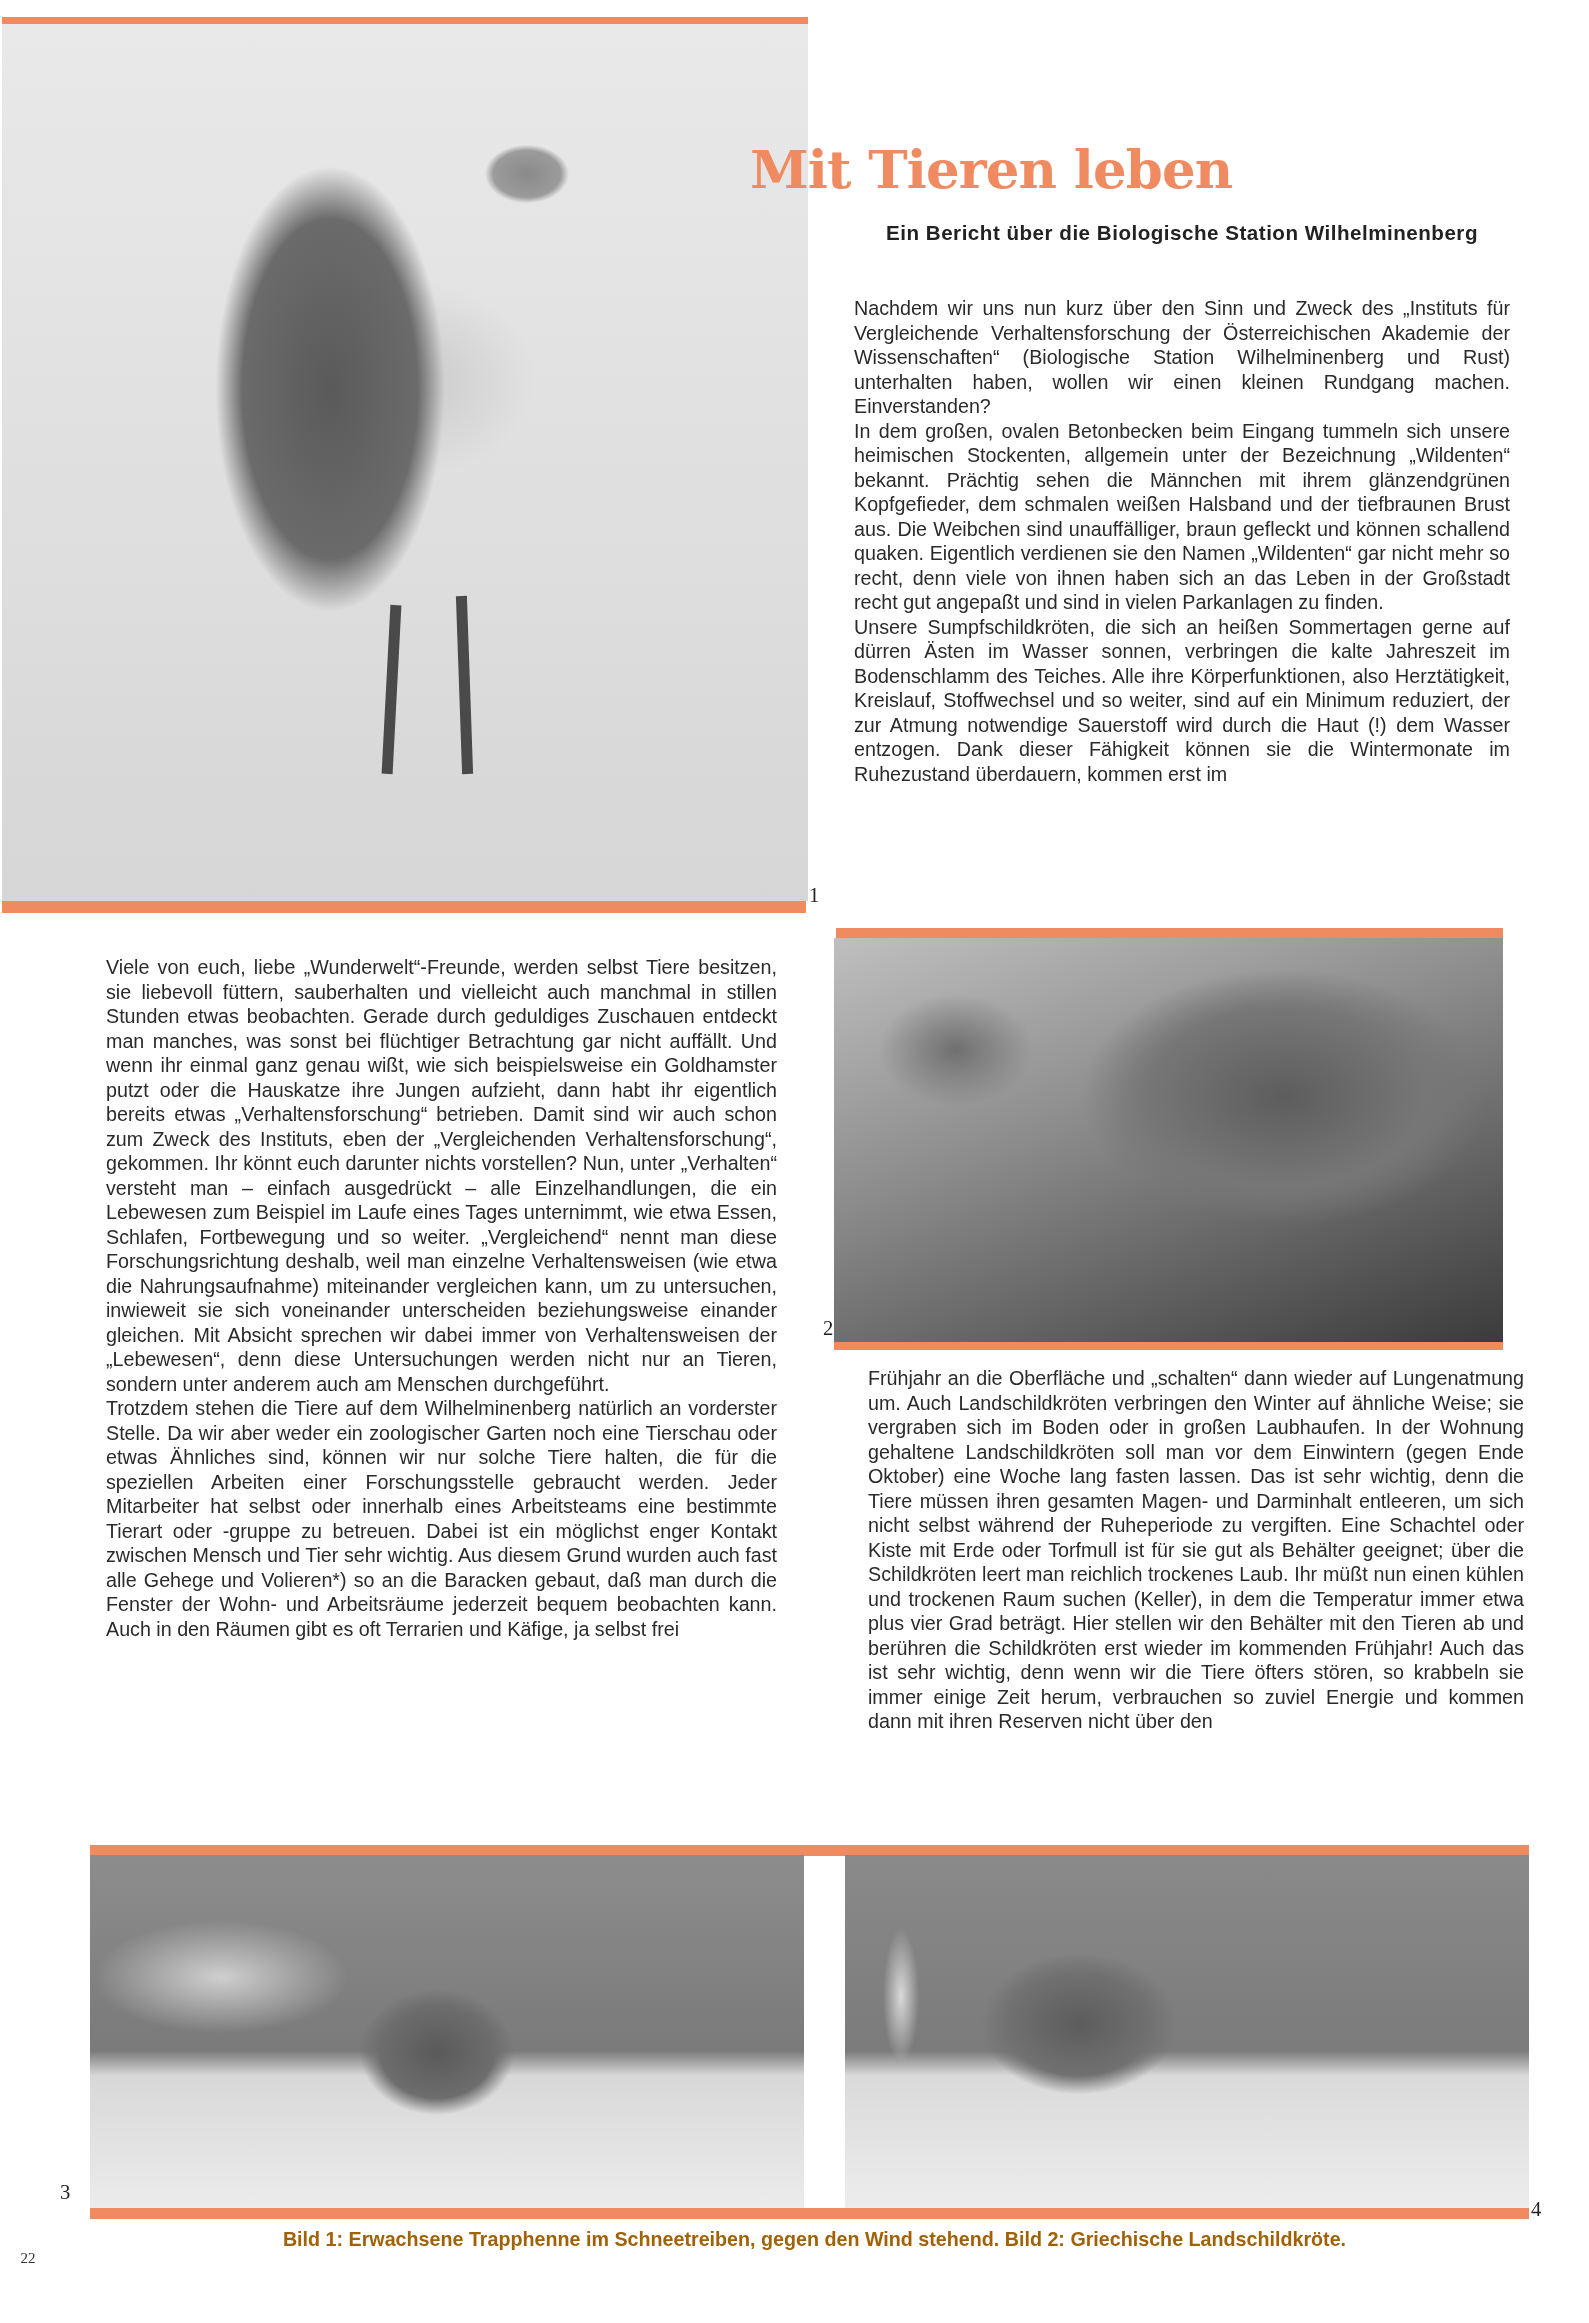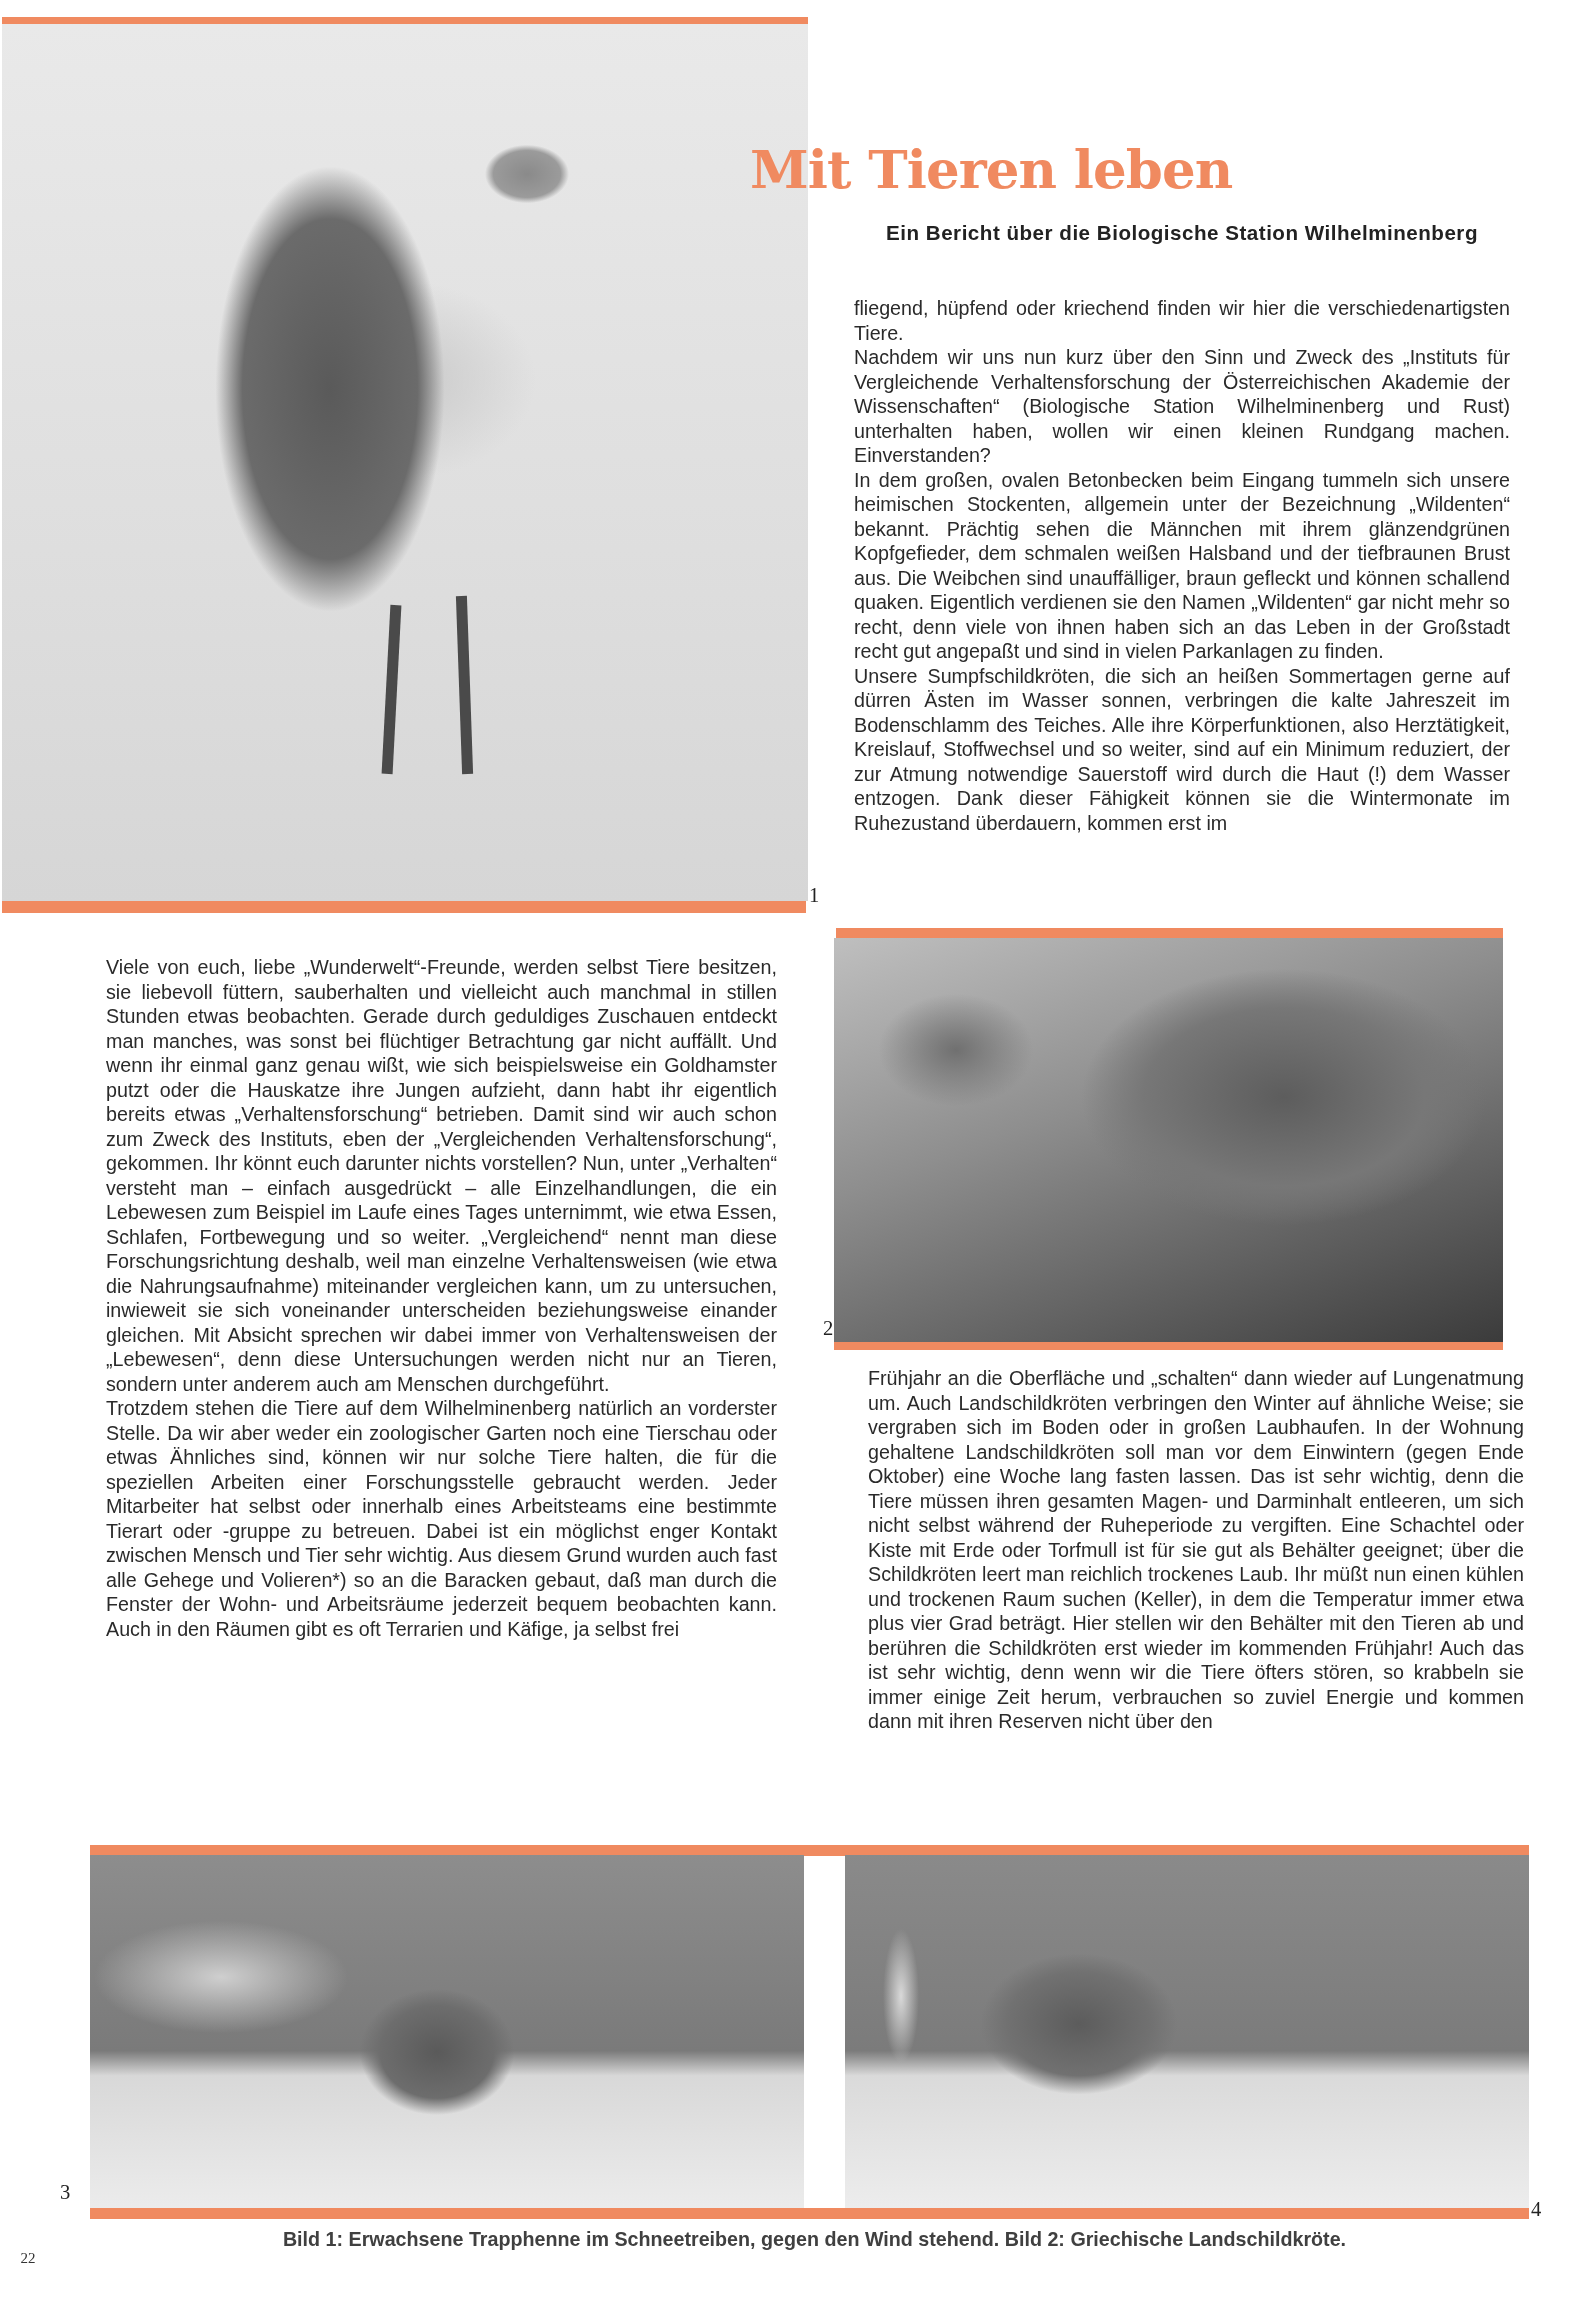--- a/index.html
+++ b/index.html
@@ -50,40 +50,39 @@
               font-weight: bold; font-size: 20.6px; color: #222;
               letter-spacing: 0.5px; }
 
   .col { position: absolute; font-family: "Liberation Sans", sans-serif;
          font-size: 19.7px; line-height: 24.5px; color: #2a2a2a;
          text-align: justify; hyphens: manual; }
   .col p { margin: 0; }
 
   .caption { position: absolute; left: 187px; top: 2228px; width: 1255px;
              font-family: "Liberation Sans", sans-serif; font-weight: bold;
-             font-size: 19.7px; color: #404040; text-align: center; }
+             font-size: 19.7px; color: #a16207; text-align: center; }
   .page-num { position: absolute; left: 20.6px; top: 2250px;
               font-family: "Liberation Serif", serif; font-size: 15px; color: #333; }
 </style>
 </head>
 <body>
 
 <div class="rule" style="left:1.9px; top:17px; width:806px; height:7.5px;"></div>
 <div class="photo photo-bird" style="left:1.9px; top:24px; width:806px; height:877px;">
   <div class="bird-leg" style="left:384px; top:581px; height:169px; transform:rotate(3deg);"></div>
   <div class="bird-leg" style="left:457px; top:572px; height:178px; transform:rotate(-2deg);"></div>
 </div>
 <div class="rule" style="left:1.9px; top:901px; width:804px;"></div>
 <div class="fig-num" style="left:809px; top:884px;">1</div>
 
 <div class="title">Mit Tieren leben</div>
 <div class="subtitle">Ein Bericht über die Biologische Station Wilhelminenberg</div>
 
 <div class="col" style="left:854px; top:296px; width:656px;">
-  <p>fliegend, hüpfend oder kriechend finden wir hier die verschiedenartigsten Tiere.</p>
   <p>Nachdem wir uns nun kurz über den Sinn und Zweck des „Instituts für Vergleichende Verhaltensforschung der Österreichischen Akademie der Wissenschaften“ (Biologische Station Wilhelminenberg und Rust) unterhalten haben, wollen wir einen kleinen Rundgang machen. Einverstanden?</p>
   <p>In dem großen, ovalen Betonbecken beim Eingang tummeln sich unsere heimischen Stockenten, allgemein unter der Bezeichnung „Wildenten“ bekannt. Prächtig sehen die Männchen mit ihrem glänzendgrünen Kopfgefieder, dem schmalen weißen Halsband und der tiefbraunen Brust aus. Die Weibchen sind unauffälliger, braun gefleckt und können schallend quaken. Eigentlich verdienen sie den Namen „Wildenten“ gar nicht mehr so recht, denn viele von ihnen haben sich an das Leben in der Großstadt recht gut angepaßt und sind in vielen Parkanlagen zu finden.</p>
   <p>Unsere Sumpfschildkröten, die sich an heißen Sommertagen gerne auf dürren Ästen im Wasser sonnen, verbringen die kalte Jahreszeit im Bodenschlamm des Teiches. Alle ihre Körperfunktionen, also Herztätigkeit, Kreislauf, Stoffwechsel und so weiter, sind auf ein Minimum reduziert, der zur Atmung notwendige Sauerstoff wird durch die Haut (!) dem Wasser entzogen. Dank dieser Fähigkeit können sie die Wintermonate im Ruhezustand überdauern, kommen erst im</p>
 </div>
 
 <div class="rule" style="left:836px; top:928px; width:667px; height:10.3px;"></div>
 <div class="photo photo-tortoise" style="left:834px; top:938px; width:669px; height:405px;"></div>
 <div class="rule" style="left:834px; top:1342px; width:669px; height:8.4px;"></div>
 <div class="fig-num" style="left:823px; top:1317px;">2</div>
 

